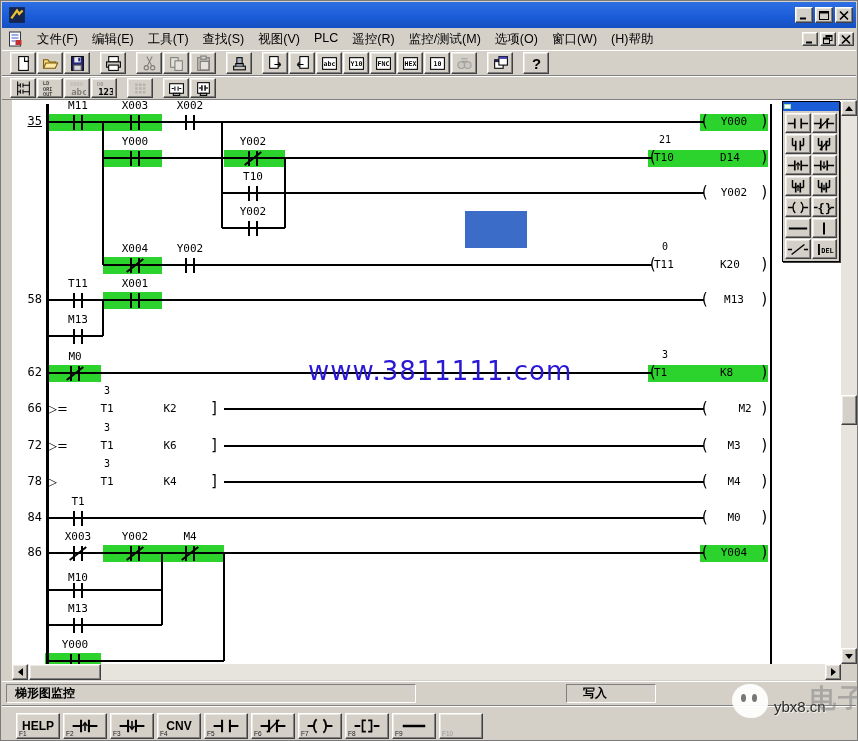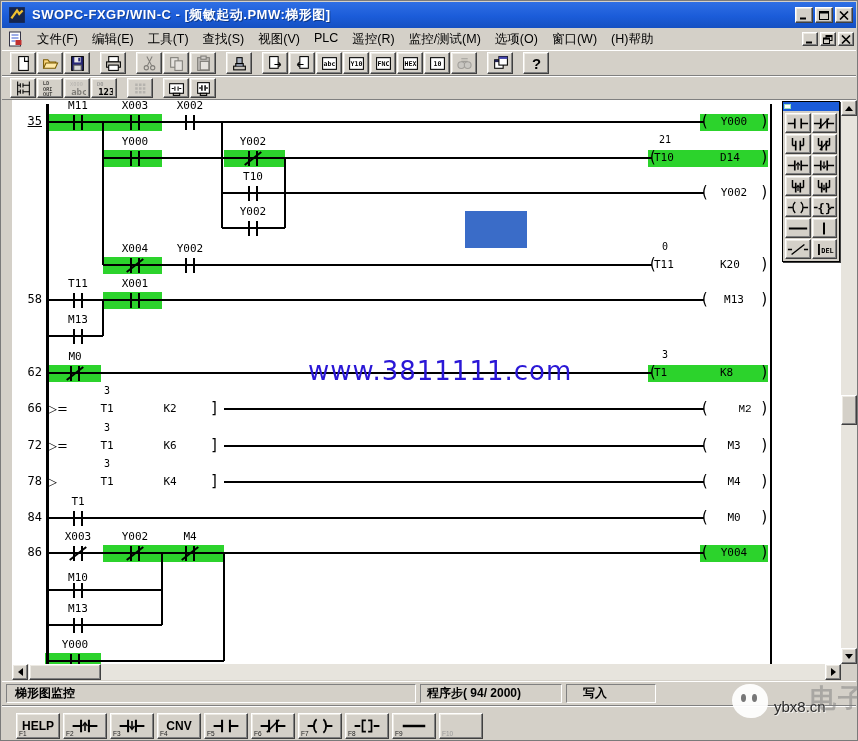--- a/index.html
+++ b/index.html
@@ -102,21 +102,20 @@
 
 <div class="win">
 
   <div class="titlebar">
     <span class="appicon" id="app-icon">
         <svg width="18" height="18" viewBox="0 0 16 16">
           <rect x="1" y="1" width="14" height="14" fill="#15254f"></rect>
           <path d="M3 11L8 4l2 3 3-3" stroke="#f0c030" stroke-width="2" fill="none"></path>
         </svg>
       </span>
-    <span class="ttext">SWOPC-FXGP/WIN-C - [频敏起动.PMW:梯形图]</span>
     <span class="wbtns" id="title-btns">
         <button class="wbtn">
           <span>
             <svg width="10" height="9" viewBox="0 0 10 9">
               <rect x="1" y="6.5" width="6" height="2" fill="#000"></rect>
             </svg>
           </span>
         </button>
         <button class="wbtn">
           <span>
@@ -540,21 +539,21 @@
       <div class="paren" style="left: 748px; top: 190px;">)</div>
       <div class="clab" style="left: 692px; top: 193px; width: 60px;">M13</div>
       <div class="hl" style="left: 636px; top: 265px; width: 120px; height: 17px;"></div>
       <div class="paren" style="left: 636px; top: 263px;">(</div>
       <div class="paren" style="left: 748px; top: 263px;">)</div>
       <div class="clab" style="left: 642px; top: 266px; width: 42px; text-align: left;">T1</div>
       <div class="clab" style="left: 708px; top: 266px; width: 40px; text-align: left;">K8</div>
       <div class="cval" style="left: 638px; top: 249px; width: 30px;">3</div>
       <div class="paren" style="left: 688px; top: 299px;">(</div>
       <div class="paren" style="left: 748px; top: 299px;">)</div>
-      <div class="clab" style="left: 692px; top: 302px; width: 82px; font-family: Liberation Mono, monospace;">M2</div>
+      <div class="clab" style="left: 692px; top: 302px; width: 82px;">M2</div>
       <div class="paren" style="left: 688px; top: 336px;">(</div>
       <div class="paren" style="left: 748px; top: 336px;">)</div>
       <div class="clab" style="left: 692px; top: 339px; width: 60px;">M3</div>
       <div class="paren" style="left: 688px; top: 372px;">(</div>
       <div class="paren" style="left: 748px; top: 372px;">)</div>
       <div class="clab" style="left: 692px; top: 375px; width: 60px;">M4</div>
       <div class="paren" style="left: 688px; top: 408px;">(</div>
       <div class="paren" style="left: 748px; top: 408px;">)</div>
       <div class="clab" style="left: 692px; top: 411px; width: 60px;">M0</div>
       <div class="hl" style="left: 688px; top: 445px; width: 68px; height: 17px;"></div>
@@ -757,21 +756,20 @@
         <span class="tri lf"></span>
       </button>
     <div class="sthumb" style="left:17px;top:0;width:72px;height:16px;"></div>
     <button class="sbtn" style="left:813px;top:0;">
         <span class="tri rt"></span>
       </button>
   </div>
 
   <div class="status">
     <div class="spanel" style="left:4px;width:410px;padding-left:8px;">梯形图监控</div>
-    <div class="spanel" style="left:418px;width:142px;padding-left:6px;">程序步( 94/ 2000)</div>
     <div class="spanel" style="left:564px;width:90px;padding-left:16px;">写入</div>
   </div>
 
   <div class="fnbar" id="fnbar">
       <button class="fbtn">
         <span class="fkey">F1</span>
         <span class="flabel">HELP</span>
       </button>
       <button class="fbtn">
         <span class="fkey">F2</span>

